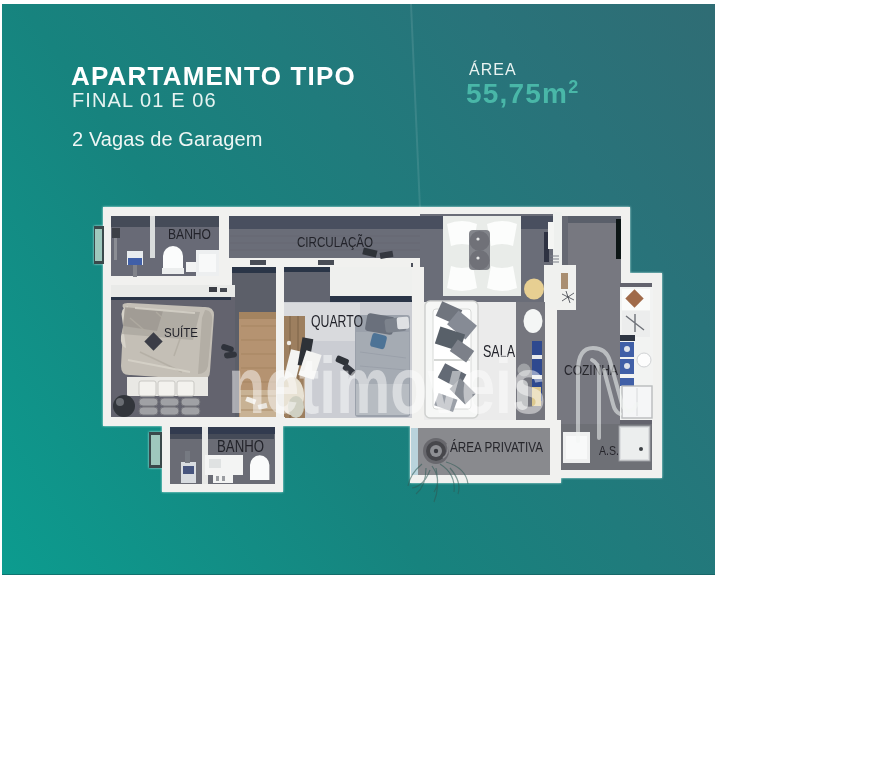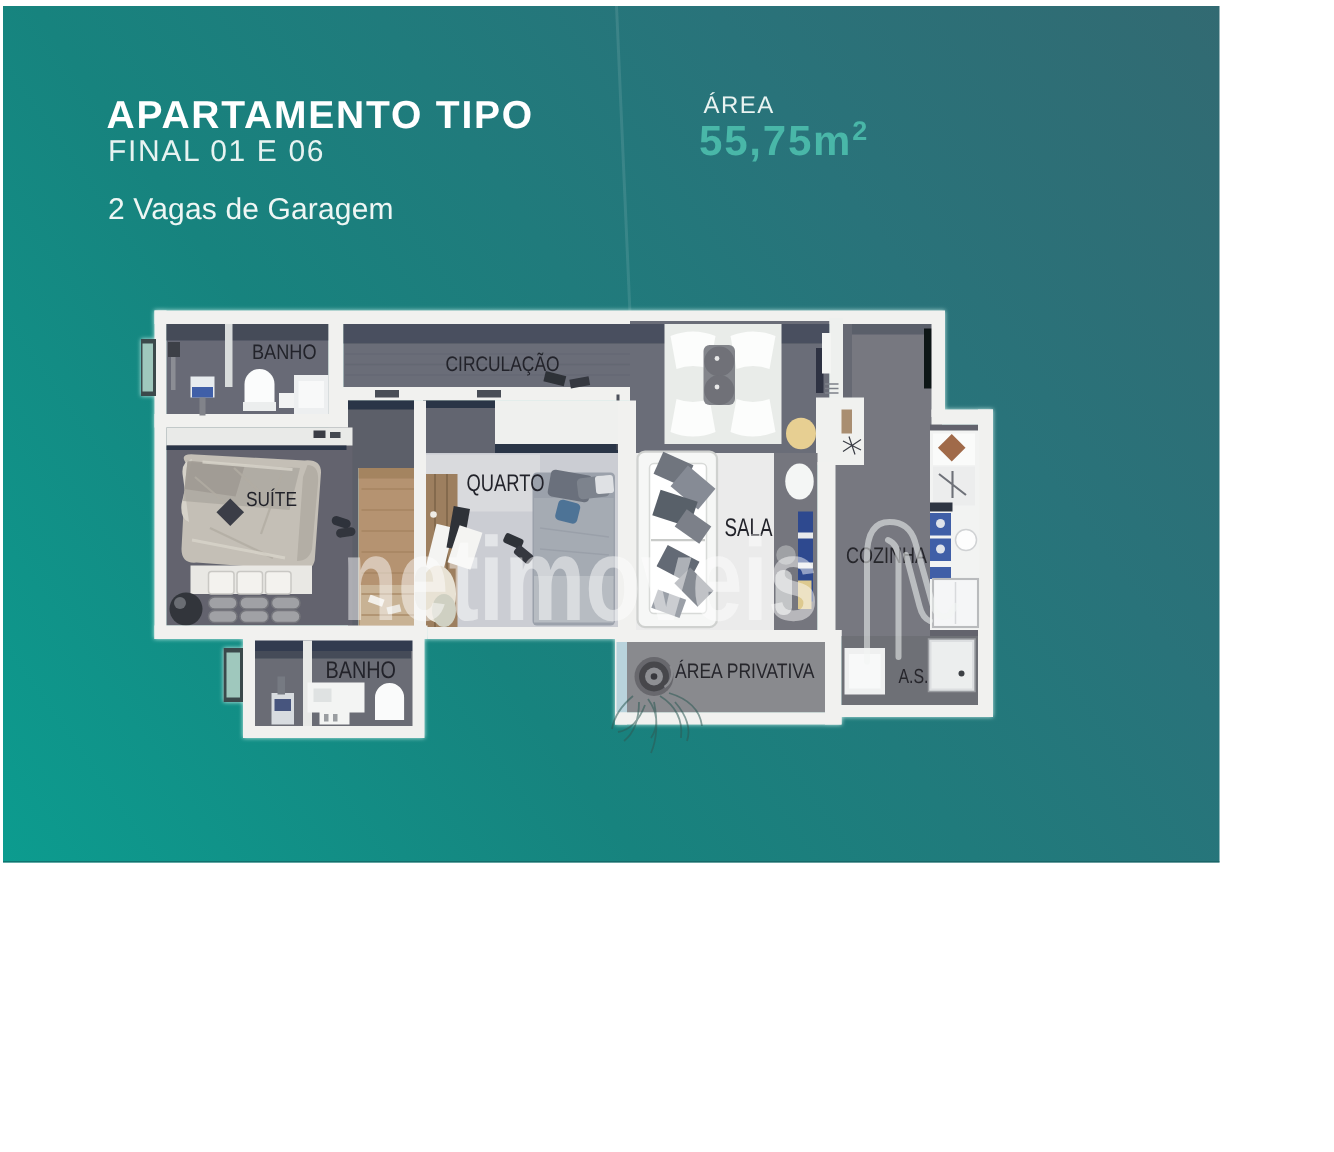--- a/index.html
+++ b/index.html
@@ -1,16 +1,16 @@
 <!DOCTYPE html>
 <html><head>
 <meta charset="utf-8">
 <style>
   html,body{margin:0;padding:0;background:#ffffff;}
-  #stage{position:relative;width:889px;height:768px;overflow:hidden;font-family:"Liberation Sans",sans-serif;}
+  #stage{position:relative;width:715px;height:768px;overflow:hidden;font-family:"Liberation Sans",sans-serif;}
   svg text{font-family:"Liberation Sans",sans-serif;}
 </style>
 </head>
 <body>
 <div id="stage">
 <svg width="889" height="768" viewBox="0 0 889 768" xmlns="http://www.w3.org/2000/svg">
 <defs>
   <linearGradient id="bg" x1="0" y1="575" x2="813" y2="0" gradientUnits="userSpaceOnUse">
     <stop offset="0" stop-color="#0c9c8f"></stop>
     <stop offset="0.35" stop-color="#17837e"></stop>

